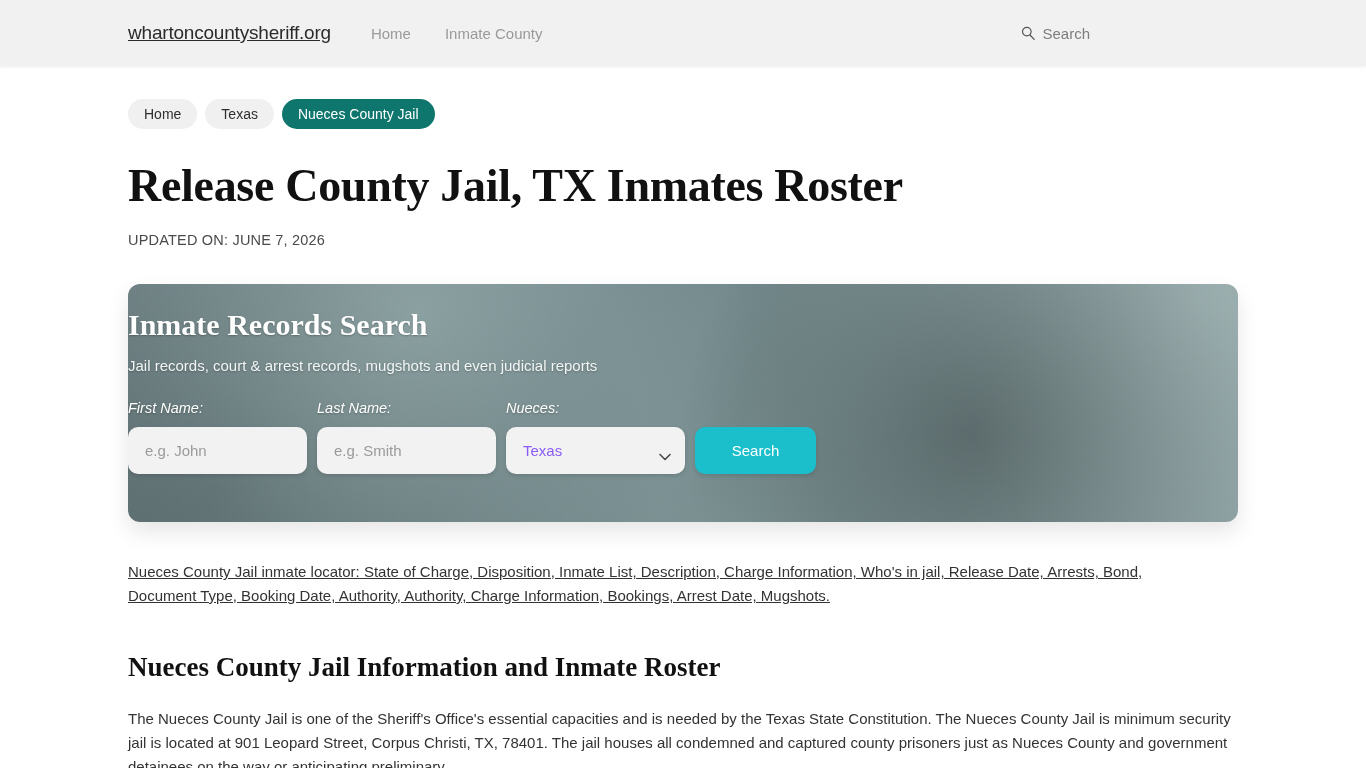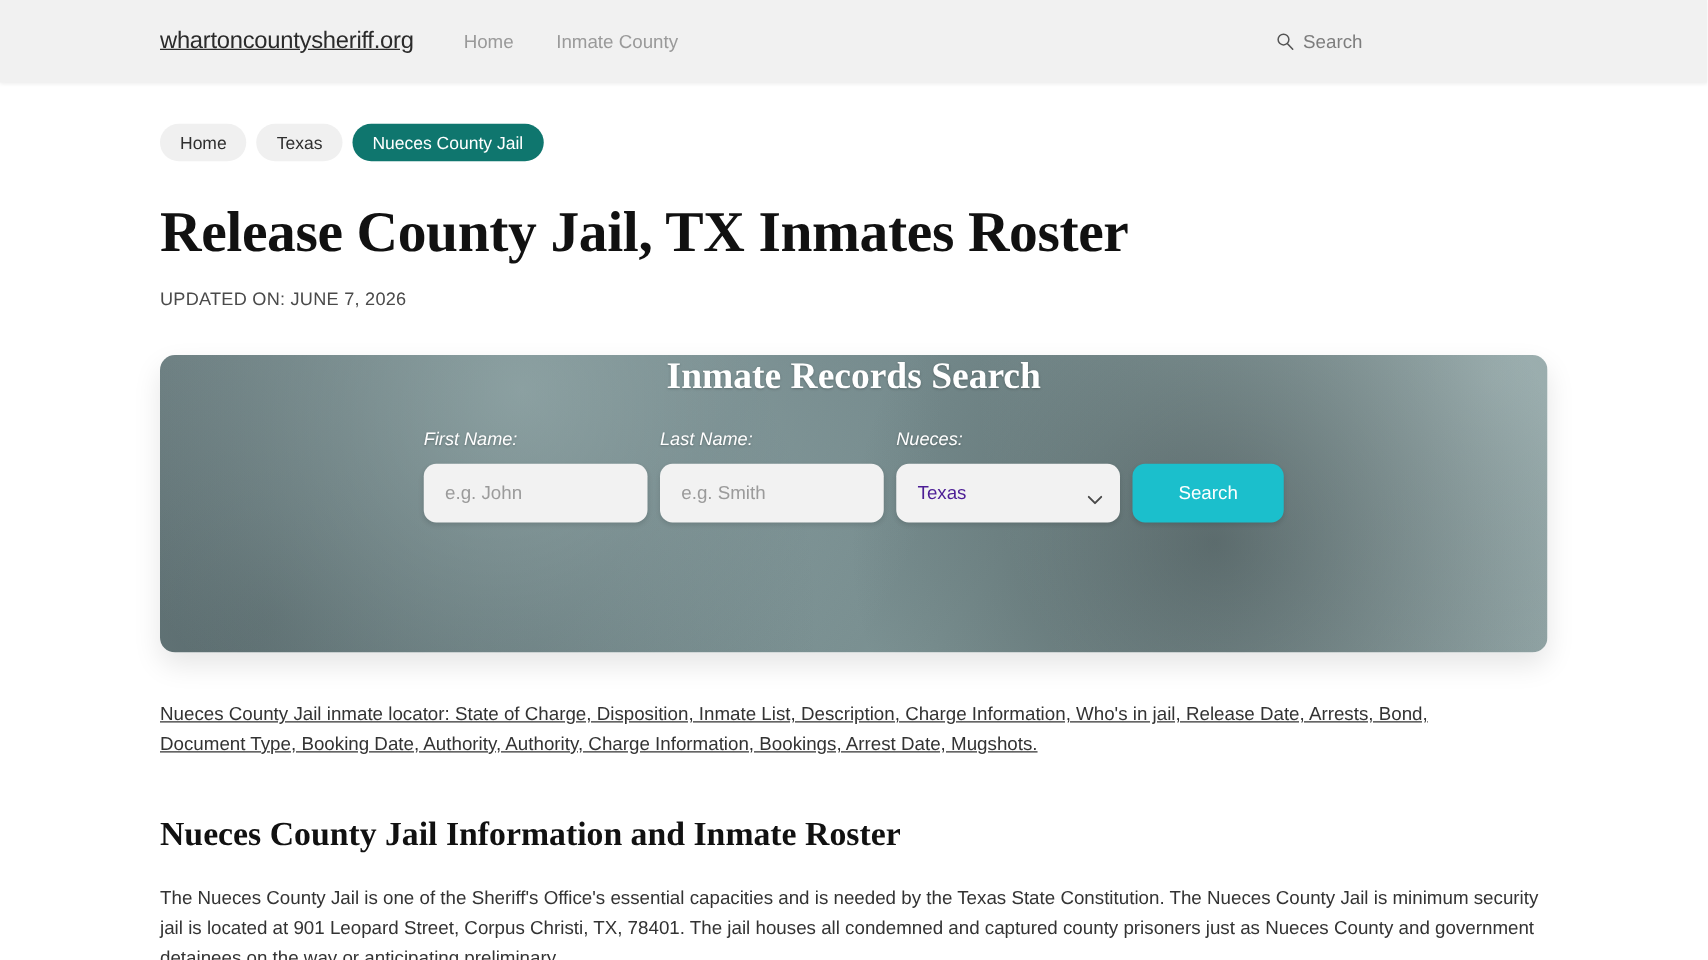--- a/index.html
+++ b/index.html
@@ -118,21 +118,21 @@
       radial-gradient(circle at 8% 88%, rgba(60,74,76,0.45) 0%, rgba(60,74,76,0.0) 42%),
       radial-gradient(circle at 96% 8%, rgba(190,206,206,0.45) 0%, rgba(190,206,206,0.0) 38%),
       linear-gradient(130deg, #76898c 0%, #6f8487 38%, #7d9394 62%, #85999a 100%);
   }
   .hero-inner {
     position: relative;
     z-index: 2;
     height: 100%;
     display: flex;
     flex-direction: column;
-    align-items: center;
+    padding-top: 24px;
   }
   .hero-title {
     font-family: "Liberation Serif", serif;
     font-weight: bold;
     font-size: 30px;
     color: #ffffff;
     text-shadow: 0 1px 2px rgba(0,0,0,0.25);
     margin: 0;
   }
   .hero-sub {
@@ -156,21 +156,21 @@
     font-style: italic;
   }
   .field-input,
   .field-select {
     height: 47px;
     border: none;
     border-radius: 10px;
     background: #f2f2f2;
     font-family: "Liberation Sans", sans-serif;
     font-size: 15px;
-    color: #4c1d95;
+    color: #8b5cf6;
     padding: 0 17px;
     outline: none;
     box-shadow: 0 2px 4px rgba(0,0,0,0.12);
   }
   .field-input { width: 179px; }
   .field-input::placeholder { color: #9b9b9b; }
   .select-wrap { position: relative; }
   .field-select {
     width: 179px;
     appearance: none;
@@ -253,20 +253,21 @@
     <a class="crumb" href="#">Texas</a>
     <a class="crumb active" href="#">Nueces County Jail</a>
   </nav>
 
   <h1 class="page-title">Release County Jail, TX Inmates Roster</h1>
   <div class="updated-on">UPDATED ON: JUNE 7, 2026</div>
 
   <section class="hero">
     <div class="hero-inner">
       <h2 class="hero-title">Inmate Records Search</h2>
+      <div class="hero-sub">Jail records, court &amp; arrest records, mugshots and even judicial reports</div>
 
       <form class="hero-form">
         <div class="field">
           <label class="field-label">First Name:</label>
           <input class="field-input" type="text" placeholder="e.g. John" style="">
         </div>
 
         <div class="field">
           <label class="field-label">Last Name:</label>
           <input class="field-input" type="text" placeholder="e.g. Smith" style="">

